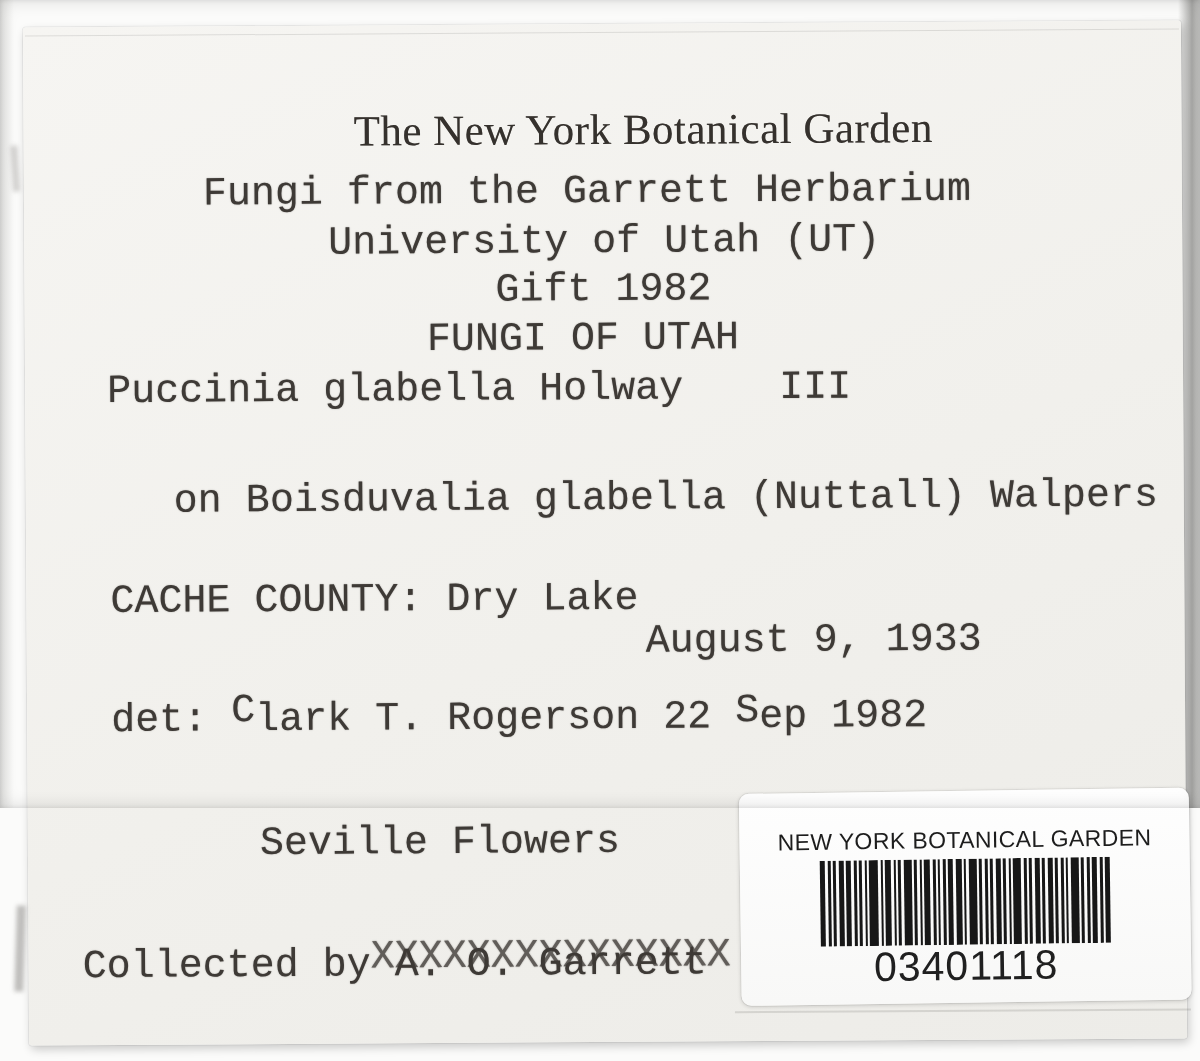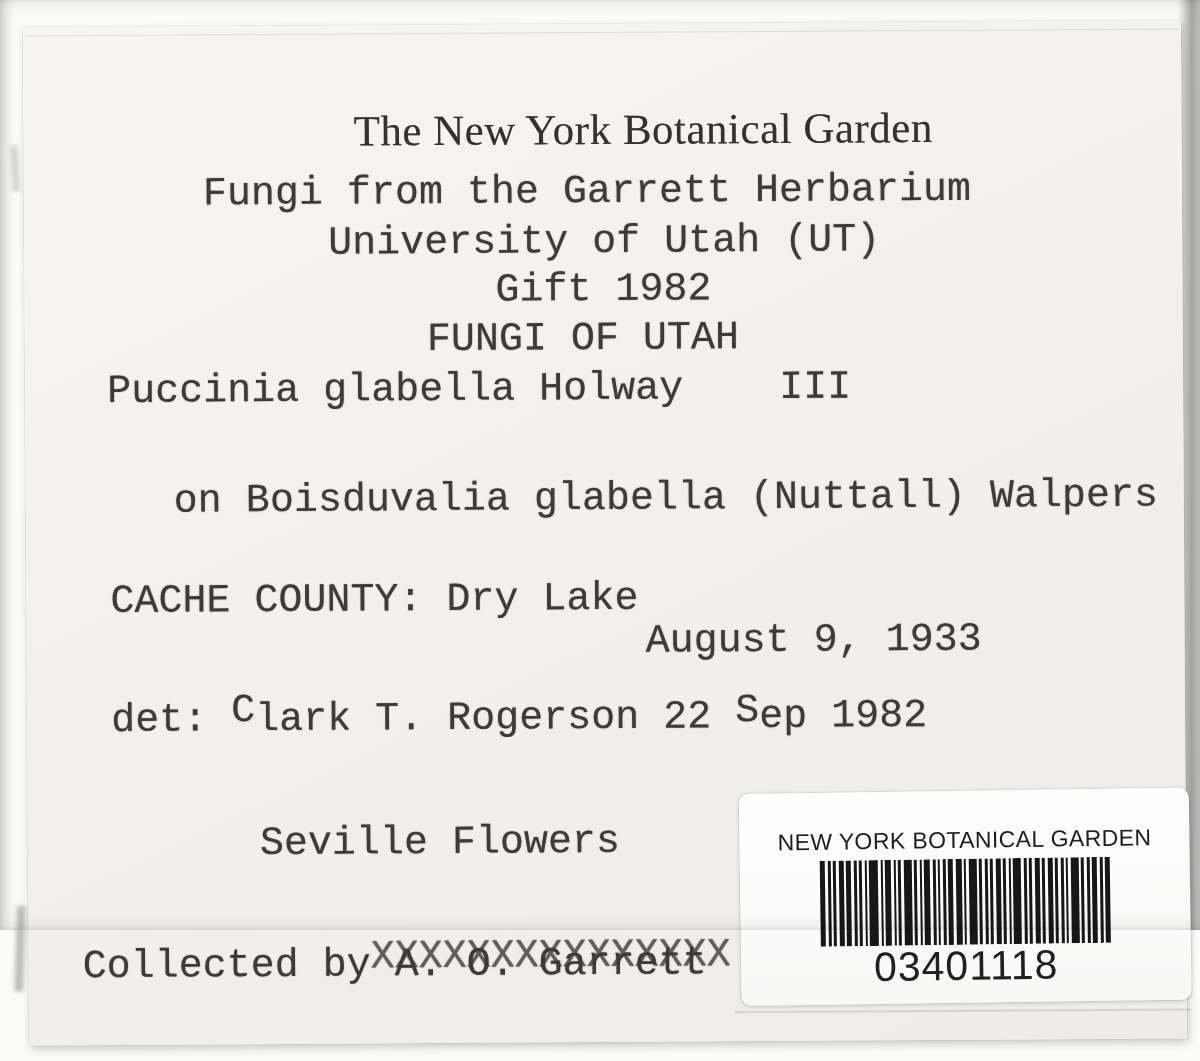--- a/index.html
+++ b/index.html
@@ -2,21 +2,21 @@
 <html><head>
 <meta charset="utf-8">
 <style>
   html,body{margin:0;padding:0;}
   body{
     width:1200px;height:1061px;overflow:hidden;
     background:#fbfbfa;
     font-family:"Liberation Mono","DejaVu Sans Mono",monospace;
   }
   .scan{
-    position:relative;width:1200px;height:930px;
+    position:relative;width:1200px;height:808px;
     background:
       linear-gradient(90deg, #e7e7e5 0px, #fbfbfa 14px, #fbfbfa 1178px, #a9a9a7 1192px, #cfcfcd 1200px);
   }
   .scan-vignette{
     position:absolute;inset:0;pointer-events:none;
     box-shadow:inset 0 0 18px rgba(0,0,0,.14), inset 0 0 4px rgba(0,0,0,.10);
   }
   .paper{
     position:absolute;left:26px;top:24px;width:1158px;height:1018px;
     background:linear-gradient(155deg,#f6f5f2 0%,#f1f0ec 55%,#edece8 100%);

